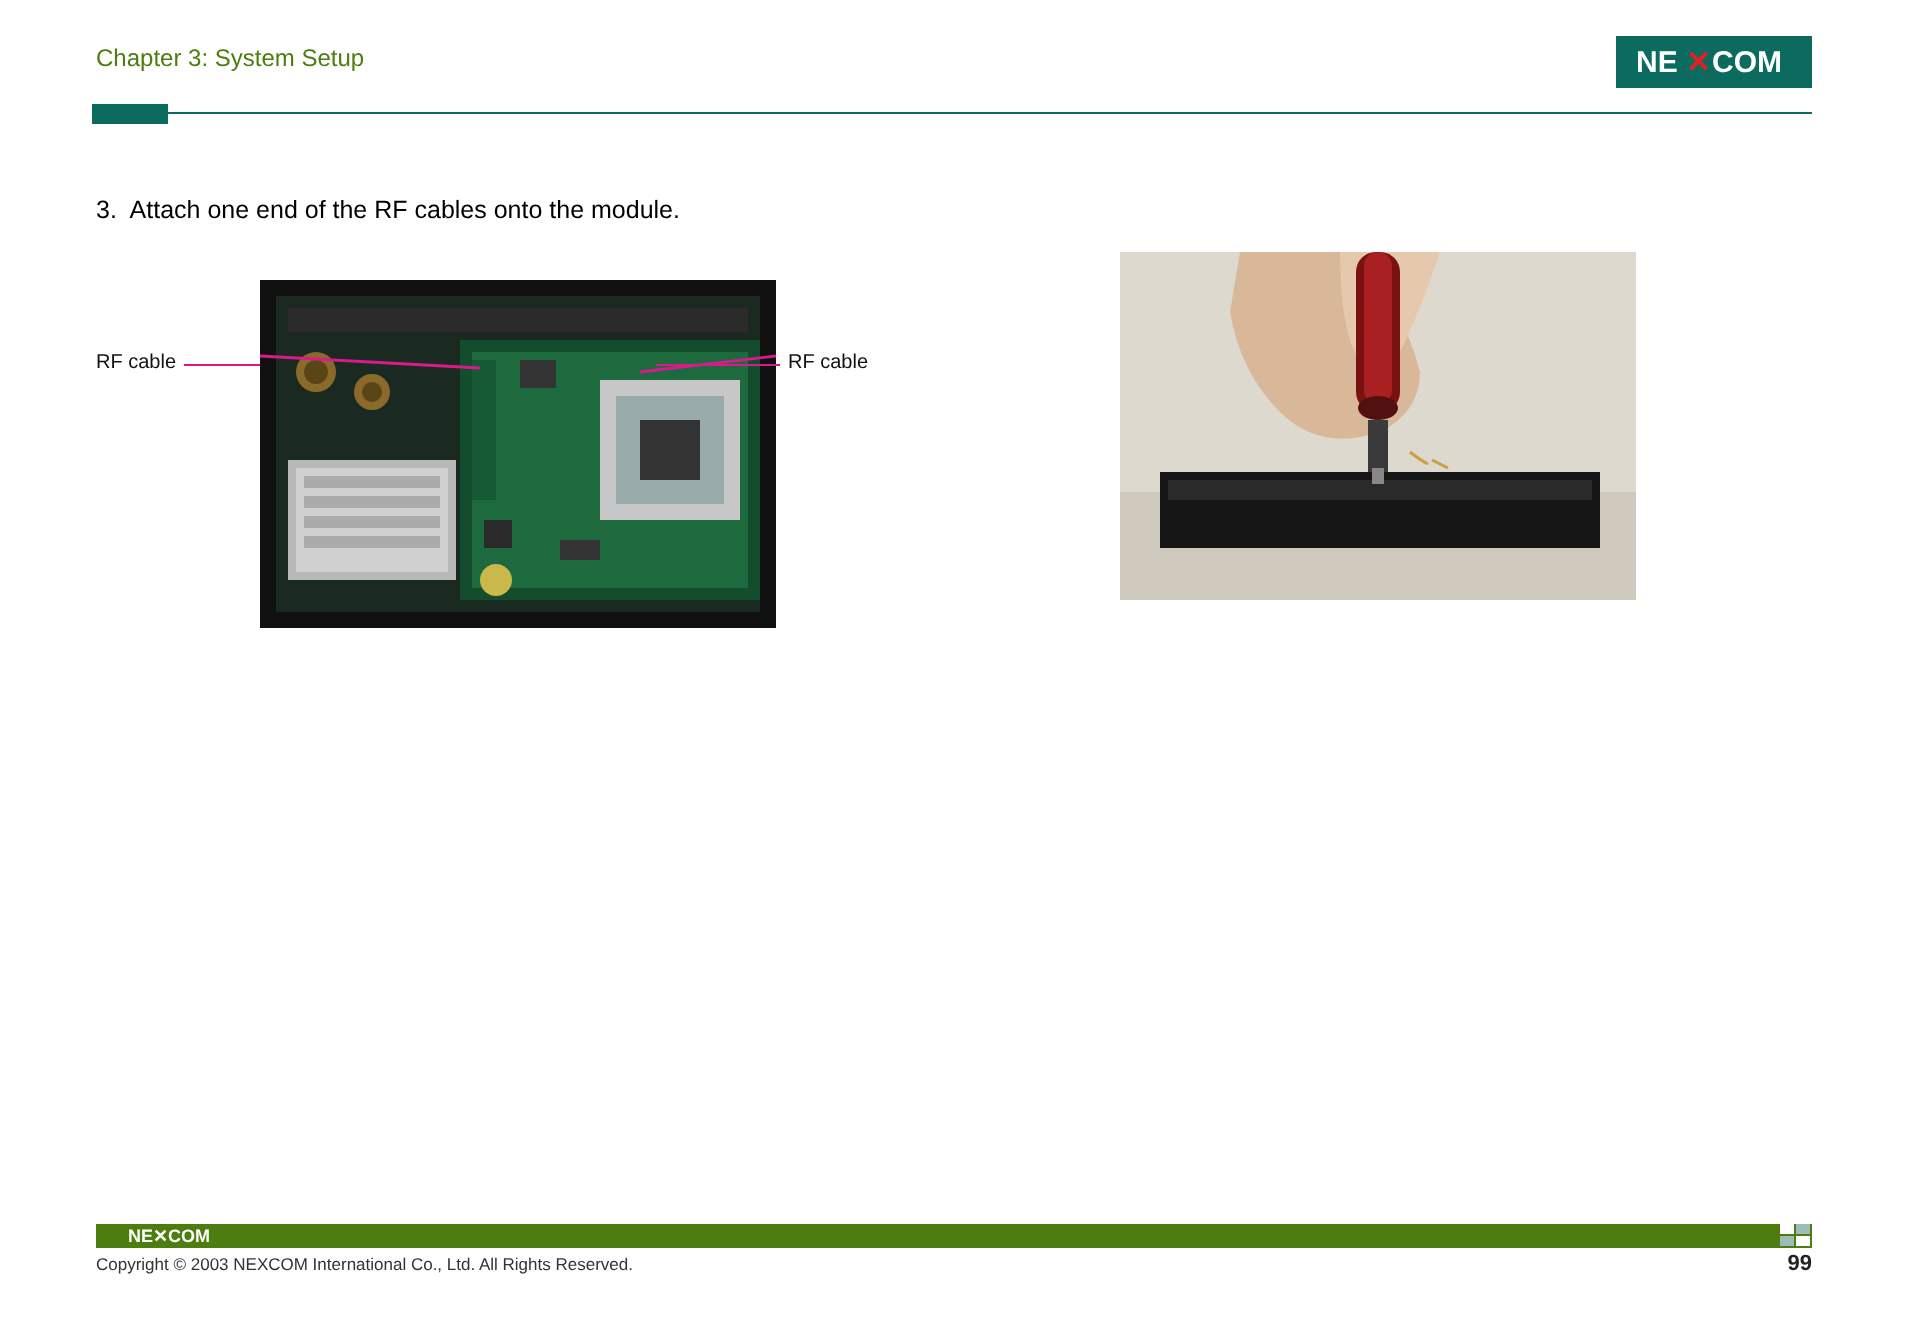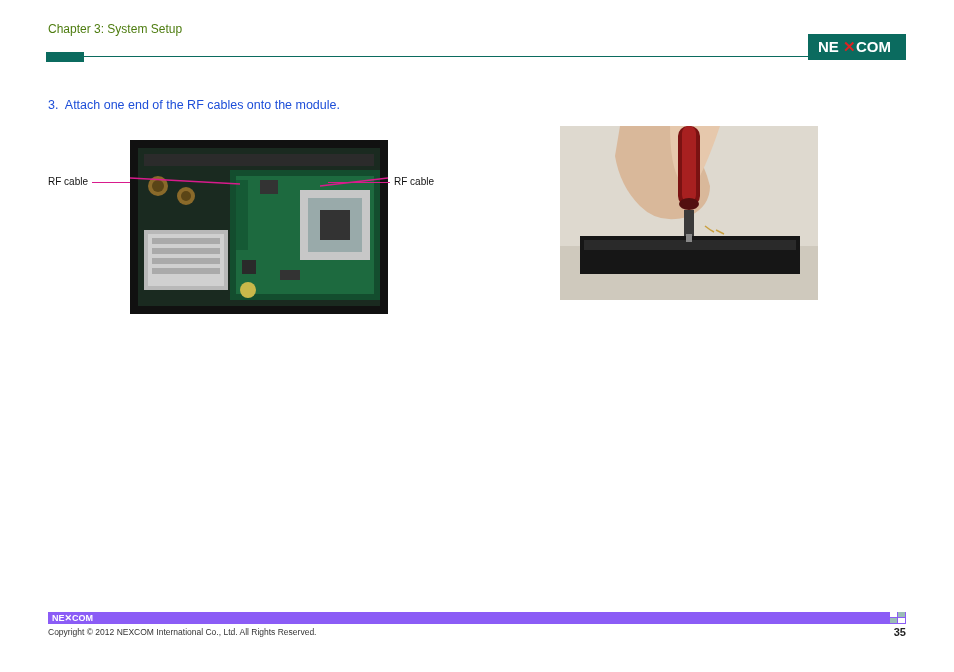--- a/index.html
+++ b/index.html
@@ -23,21 +23,21 @@
     height: 30px;
   }
   .chapter {
     font-size: 12px;
     color: #4d7c0f;
     padding-top: 4px;
   }
   .logo-top {
     position: absolute;
     right: 0;
-    top: 16px;
+    top: 0;
   }
   .hr-top {
     position: relative;
     height: 12px;
     margin-top: 4px;
   }
   .hr-top .bar {
     position: absolute;
     left: 0; right: 0; top: 4px;
     height: 1px;
@@ -59,21 +59,21 @@
   .col {
     position: absolute;
     top: 0;
     width: 420px;
   }
   .col-left { left: 0; }
   .col-right { left: 438px; }
   .step-line {
     font-size: 12.5px;
     font-weight: 300;
-    color: #1d4ed8;
+    color: #000000;
   }
   .step-num { display:inline-block; width: 14px; }
   .fig-wrap {
     position: relative;
     margin-top: 28px;
     height: 190px;
   }
   .rf-label {
     position: absolute;
     font-size: 10px;
@@ -105,25 +105,25 @@
     width: 258px; height: 174px;
   }
   .footer {
     position: absolute;
     left: 0; right: 0;
     bottom: 0;
     height: 36px;
   }
   .footer .greenbar {
     height: 12px;
-    background: #8b5cf6;
+    background: #4d7c0f;
     position: relative;
     display: flex;
     align-items: center;
-    padding-left: 4px;
+    padding-left: 16px;
   }
   .footer .greenbar .sq {
     position: absolute;
     right: 0; top: 0;
     width: 16px; height: 12px;
   }
   .footer .row2 {
     display: flex;
     justify-content: space-between;
     align-items: center;
@@ -233,18 +233,18 @@
         <text x="0" y="8" fill="#fff" font-family="Arial" font-weight="900" font-size="9">NE✕COM</text>
       </svg>
       <svg class="sq" width="16" height="12" viewBox="0 0 16 12">
         <rect x="0" y="0" width="7" height="5" fill="#fff"></rect>
         <rect x="8" y="0" width="7" height="5" fill="#9bbdb6"></rect>
         <rect x="0" y="6" width="7" height="5" fill="#9bbdb6"></rect>
         <rect x="8" y="6" width="7" height="5" fill="#fff"></rect>
       </svg>
     </div>
     <div class="row2">
-      <span>Copyright © 2012 NEXCOM International Co., Ltd. All Rights Reserved.</span>
-      <span class="pgnum">35</span>
+      <span>Copyright © 2003 NEXCOM International Co., Ltd. All Rights Reserved.</span>
+      <span class="pgnum">99</span>
     </div>
   </div>
 
 </div>
 
 </body></html>

